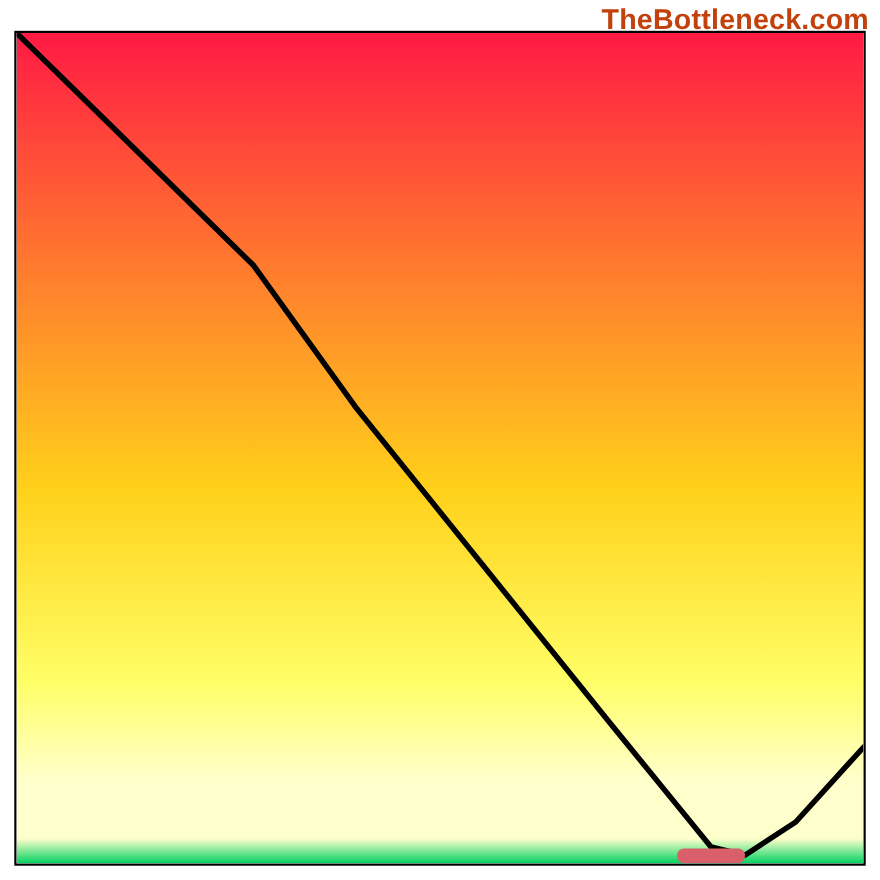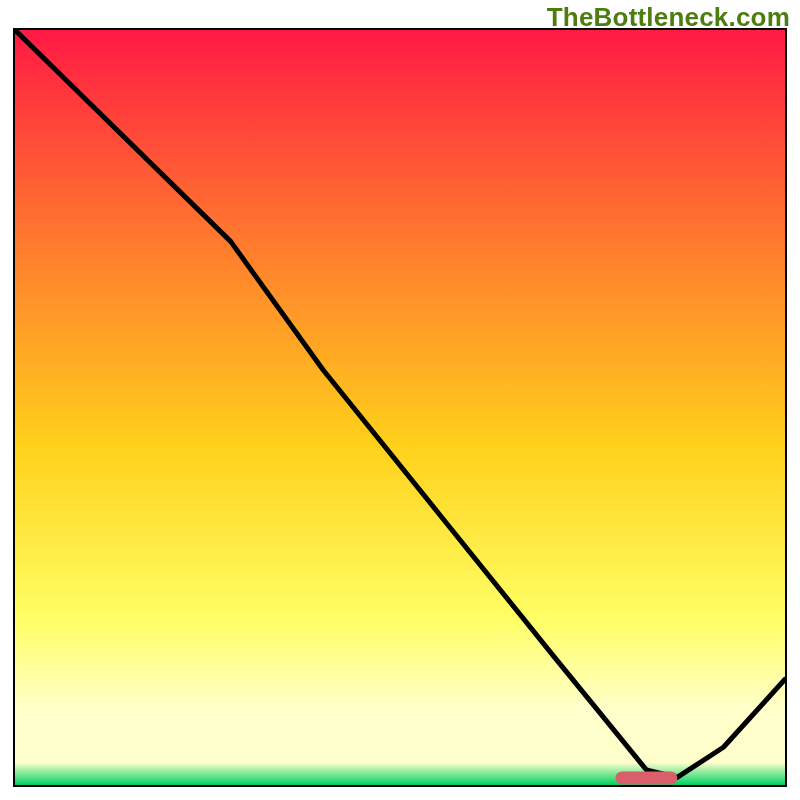--- a/index.html
+++ b/index.html
@@ -15,21 +15,21 @@
     position: relative;
     width: 800px;
     height: 800px;
   }
   .watermark {
     position: absolute;
     top: 2px;
     right: 10px;
     font-size: 26px;
     font-weight: 600;
-    color: #4d7c0f;
+    color: #c2410c;
     letter-spacing: 0.2px;
   }
   .plot-box {
     position: absolute;
     left: 13px;
     top: 28px;
     width: 774px;
     height: 759px;
     box-sizing: border-box;
     border: 2px solid #000000;

